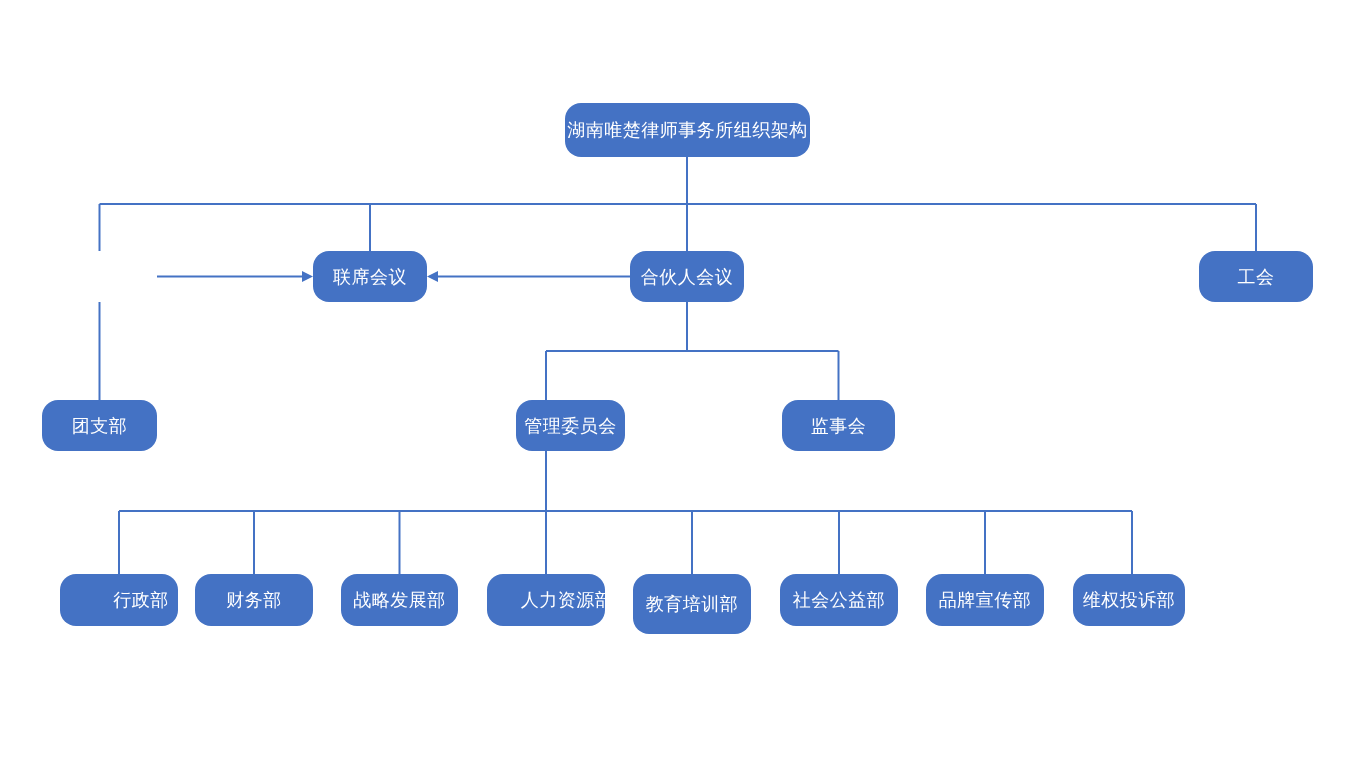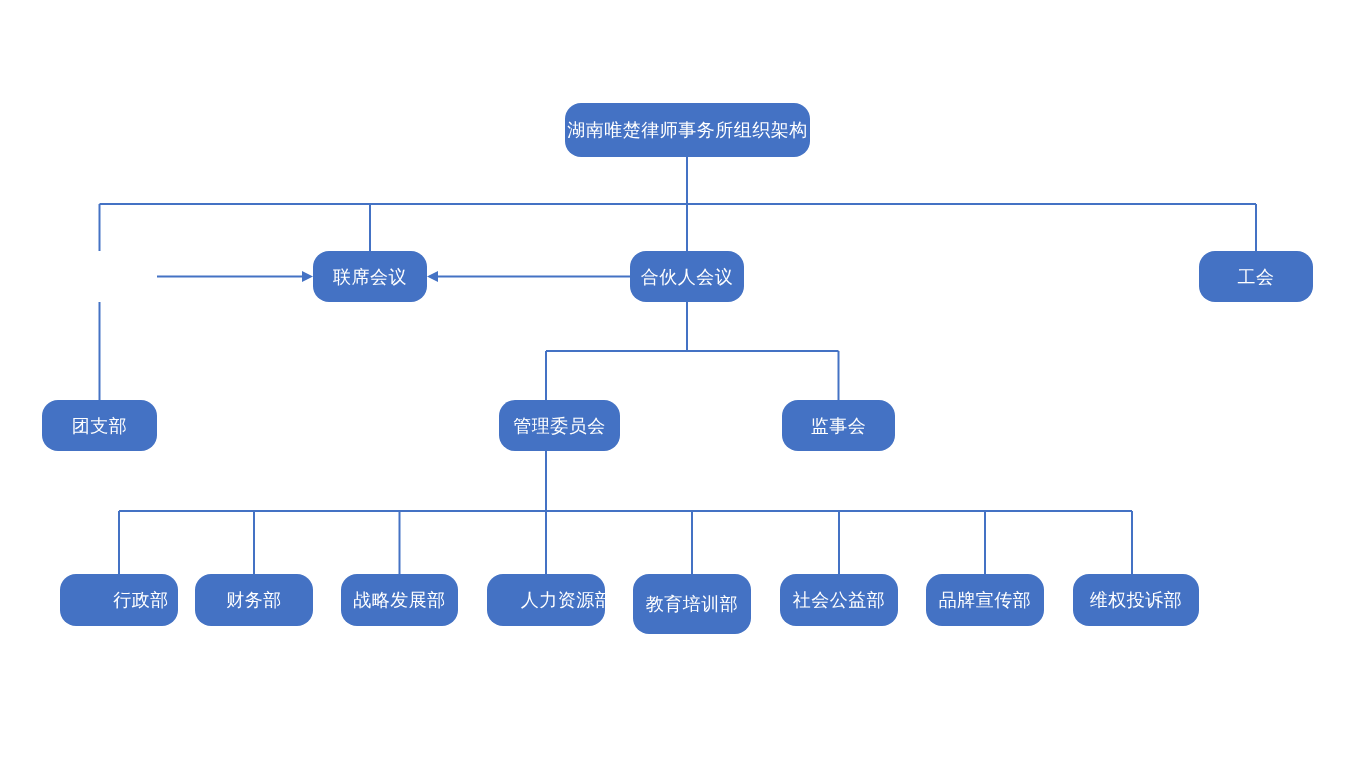--- a/index.html
+++ b/index.html
@@ -83,21 +83,21 @@
   <div class="node" style="left:630px; top:251px; width:114px; height:51px;">
     <span>合伙人会议</span>
   </div>
   <div class="node" style="left:1199px; top:251px; width:114px; height:51px;">
     <span>工会</span>
   </div>
 
   <div class="node" style="left:42px; top:400px; width:115px; height:51px;">
     <span>团支部</span>
   </div>
-  <div class="node" style="left:499px; top:400px; width:121px; height:51px;">
+  <div class="node" style="left:516px; top:400px; width:109px; height:51px;">
     <span>管理委员会</span>
   </div>
   <div class="node" style="left:782px; top:400px; width:113px; height:51px;">
     <span>监事会</span>
   </div>
 
   <div class="node" style="left:60px; top:574px; width:118px; height:52px;padding-left:44px;">
     <span>行政部</span>
   </div>
   <div class="node" style="left:195px; top:574px; width:118px; height:52px;">
@@ -111,17 +111,17 @@
   </div>
   <div class="node" style="left:633px; top:574px; width:118px; height:60px;">
     <span>教育培训部</span>
   </div>
   <div class="node" style="left:780px; top:574px; width:118px; height:52px;">
     <span>社会公益部</span>
   </div>
   <div class="node" style="left:926px; top:574px; width:118px; height:52px;">
     <span>品牌宣传部</span>
   </div>
-  <div class="node" style="left:1073px; top:574px; width:126px; height:52px;">
+  <div class="node" style="left:1073px; top:574px; width:112px; height:52px;">
     <span>维权投诉部</span>
   </div>
 
 </div>
 
 </body></html>

